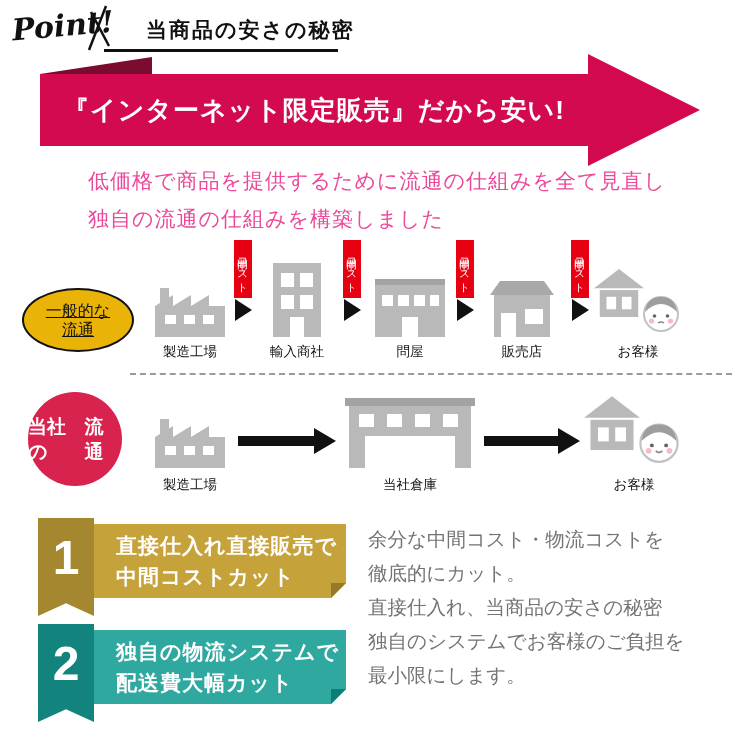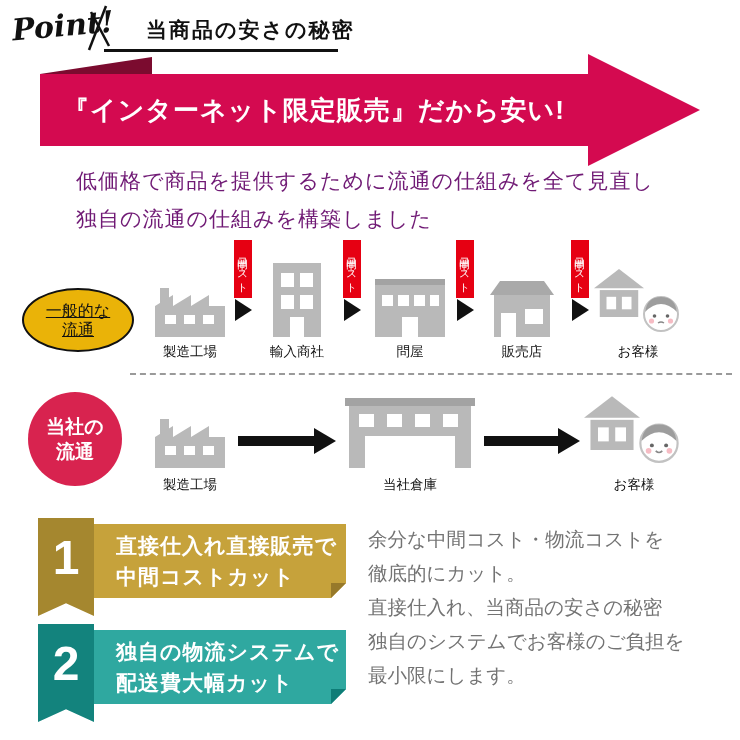--- a/index.html
+++ b/index.html
@@ -23,31 +23,31 @@
   .hero { left:40px; top:54px; width:660px; height:112px; }
   .hero-fold { position:absolute; left:0; top:3px; width:112px; height:17px;
     background:#7b0b2f; clip-path:polygon(0 100%, 100% 0, 100% 100%); }
   .hero-body { position:absolute; left:0; top:20px; width:548px; height:72px;
     background:#d40a50; color:#fff; display:flex; align-items:center; justify-content:center;
     font-size:26px; font-weight:700; letter-spacing:1px; white-space:nowrap; }
   .hero-tip { position:absolute; left:548px; top:0; width:0; height:0;
     border-left:112px solid #d40a50; border-top:56px solid transparent; border-bottom:56px solid transparent; }
 
   
-  .intro { left:76px; top:162px; font-size:21px; line-height:38px; color:#701a75; letter-spacing:1px; }
+  .intro { left:88px; top:162px; font-size:21px; line-height:38px; color:#ec4899; letter-spacing:1px; }
 
   
   .flow1 { left:0; top:240px; width:740px; height:132px; }
   .flow2 { left:0; top:390px; width:740px; height:112px; }
   .ellipse { position:absolute; left:22px; top:48px; width:112px; height:64px;
     border:2px solid #111; border-radius:50%; background:#eab308;
     display:flex; flex-direction:column; align-items:center; justify-content:center;
     font-size:16px; line-height:19px;text-decoration:underline; }
   .redcircle { position:absolute; left:28px; top:2px; width:94px; height:94px; border-radius:50%;
-    background:#d8234f; color:#fff; display:flex; flex-direction:column; align-items:center;
+    background:#d8234f; color:#fff; display:flex; flex-direction:row; align-items:center;
     justify-content:center; font-size:19px; font-weight:700; line-height:25px; }
   .cost { position:absolute; top:0; width:18px; height:58px; background:#e60012; color:#fff;
     font-size:10.5px; writing-mode:vertical-rl; text-orientation:upright;
     display:flex; align-items:center; justify-content:center; }
   .tri { position:absolute; width:0; height:0;
     border-left:17px solid #111; border-top:11px solid transparent; border-bottom:11px solid transparent; }
   .steplabel { position:absolute; width:90px; text-align:center; font-size:13.5px; color:#111; }
   .customer { position:absolute; }
   .customer .house { position:absolute; left:0; }
   .customer .face { position:absolute; }

